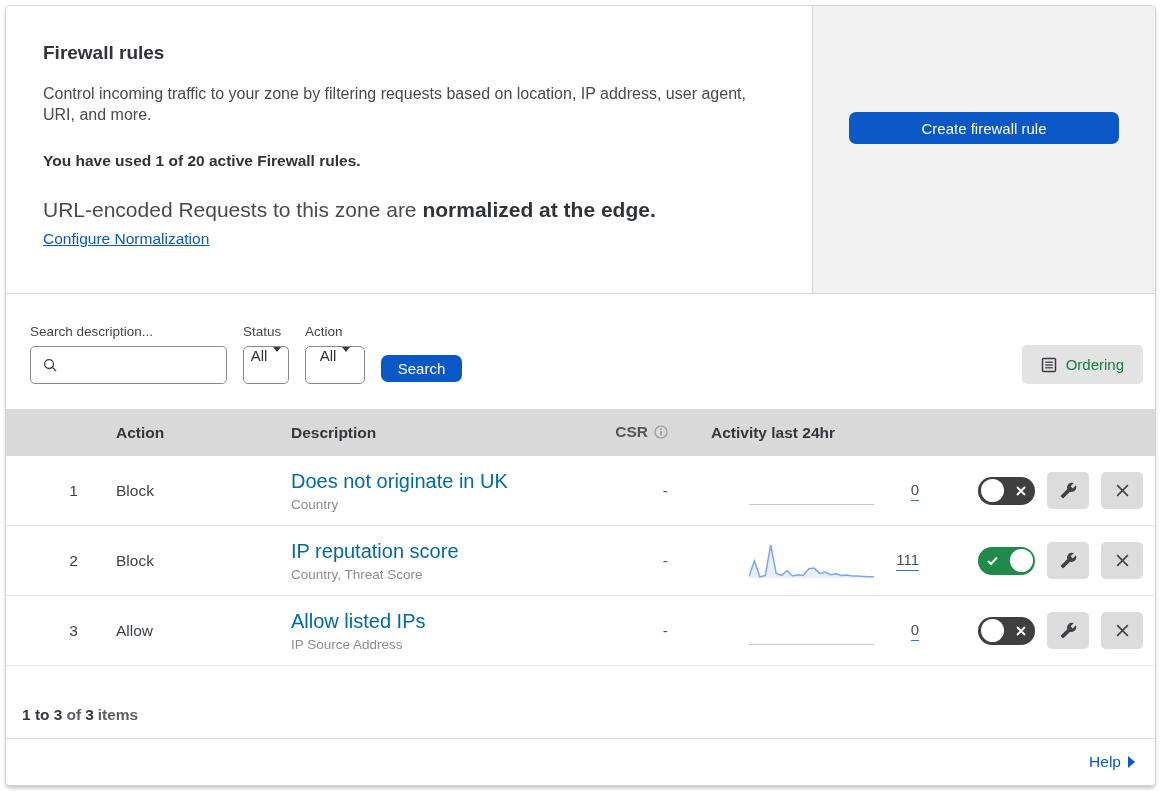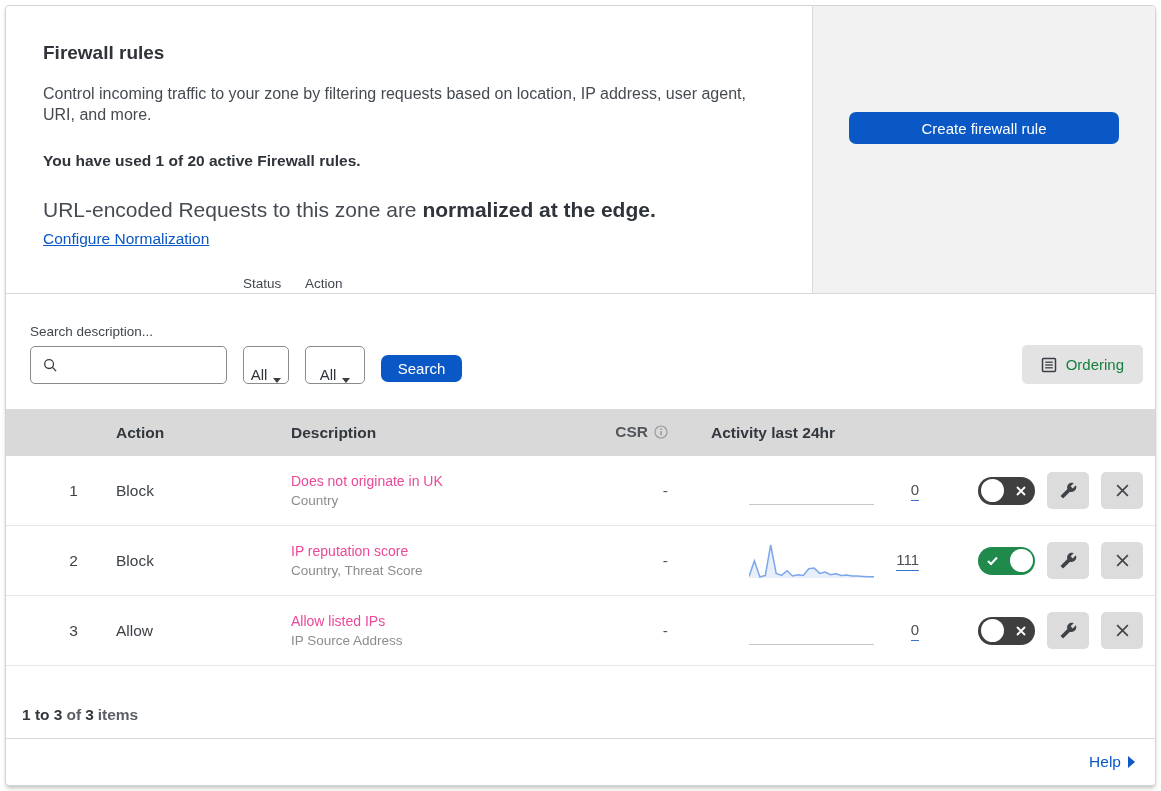--- a/index.html
+++ b/index.html
@@ -22,35 +22,35 @@
     border:none; border-radius:7px; font-size:15px; font-family:inherit; cursor:pointer; margin-bottom:5px; }
 
   
   .filter{ height:115px; display:flex; align-items:flex-end; padding:0 12px 25px 24px; }
   .fgroup{ display:flex; flex-direction:column; margin-right:16px; }
   .flabel{ font-size:13.5px; color:#43474d; margin-bottom:7px; }
   .search-box{ width:197px; height:38px; border:1px solid #8a8a8a; border-radius:5px;
     display:flex; align-items:center; padding:0 8px 0 12px; background:#fff; }
   .search-box input{ border:none; outline:none; flex:1; font-size:14px; margin-left:8px; font-family:inherit; min-width:0; }
   .dropdown{ height:38px; border:1px solid #8a8a8a; border-radius:5px; background:#fff;
-    display:flex; align-items:flex-end; justify-content:center; gap:6px; font-size:15px; color:#2f343a; cursor:pointer;margin-top:48px; }
+    display:flex; align-items:flex-start; justify-content:center; gap:6px; font-size:15px; color:#2f343a; cursor:pointer; }
   .w46{ width:46px; } .w60{ width:60px; }
   .caret{ width:0; height:0; border-left:4.5px solid transparent; border-right:4.5px solid transparent; border-top:5px solid #3a3e44; }
   .search-btn{ width:81px; height:27px; margin-bottom:2px; margin-right:0; }
   .spacer{ flex:1; }
   .ordering-btn{ height:39px; padding:0 19px; background:#e3e3e3; border:none; border-radius:5px;
     display:flex; align-items:center; gap:9px; font-size:15px; color:#15803d; font-family:inherit; cursor:pointer; margin-bottom:0; }
 
   
   .thead{ height:47px; background:#d9d9d9; display:flex; align-items:center; font-size:15.5px; font-weight:700; color:#33383f; }
   .trow{ height:70px; display:flex; align-items:center; border-bottom:1px solid #e7e7e7; font-size:15.5px; color:#3c4147; background:#fff; }
   .col-num{ width:95px; padding-left:40px; text-align:center; }
   .col-action{ width:175px; padding-left:15px; }
   .col-desc{ width:320px; padding-left:15px; }
-  .desc-main{ font-size:14px; color:#ec4899; }
+  .desc-main{ font-size:20px; color:#0369a1; }
   .desc-sub{ font-size:13.5px; color:#8d8d8d; margin-top:4px; }
   .col-csr{ width:100px; text-align:right; padding-right:28px; color:#50555b; }
   .col-csr .info{ display:inline-block; vertical-align:-2px; margin-left:6px; }
   .col-activity{ width:240px; display:flex; align-items:center; }
   .spark{ width:125px; height:42px; margin-left:53px; position:relative; }
   .flatline{ position:absolute; left:0; right:0; bottom:7px; height:1px; background:#c7c7c7; }
   .count{ margin-left:auto; margin-right:17px; font-size:15px; color:#4a4f55;
     border-bottom:1px solid #3b74c9; padding-bottom:2px; cursor:pointer; }
   .col-controls{ flex:1; display:flex; align-items:center; justify-content:flex-end; gap:12px; padding-right:12px; }
   .toggle{ position:relative; width:57px; height:28px; border-radius:14px; cursor:pointer; }

